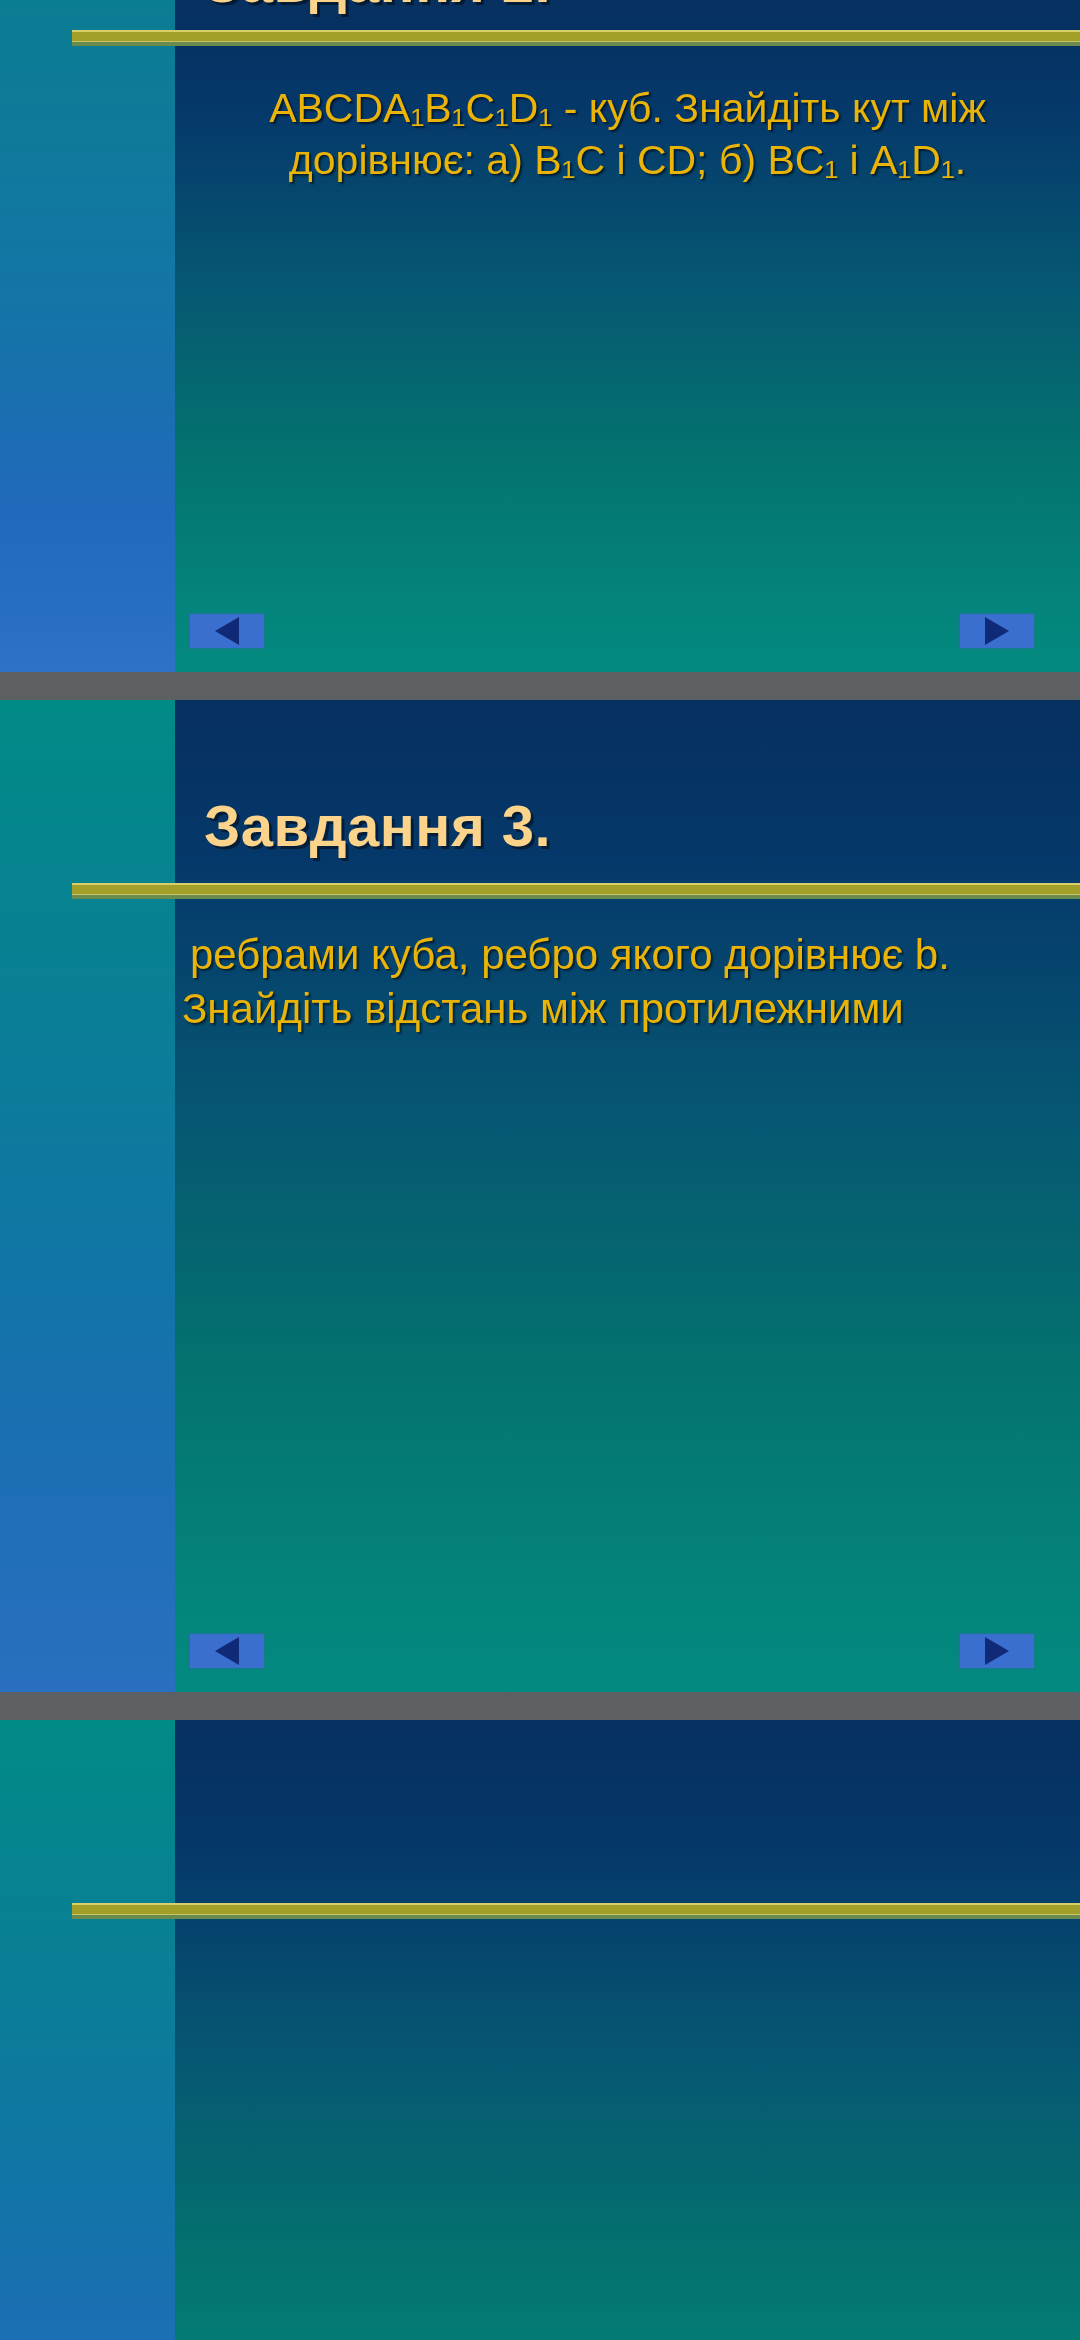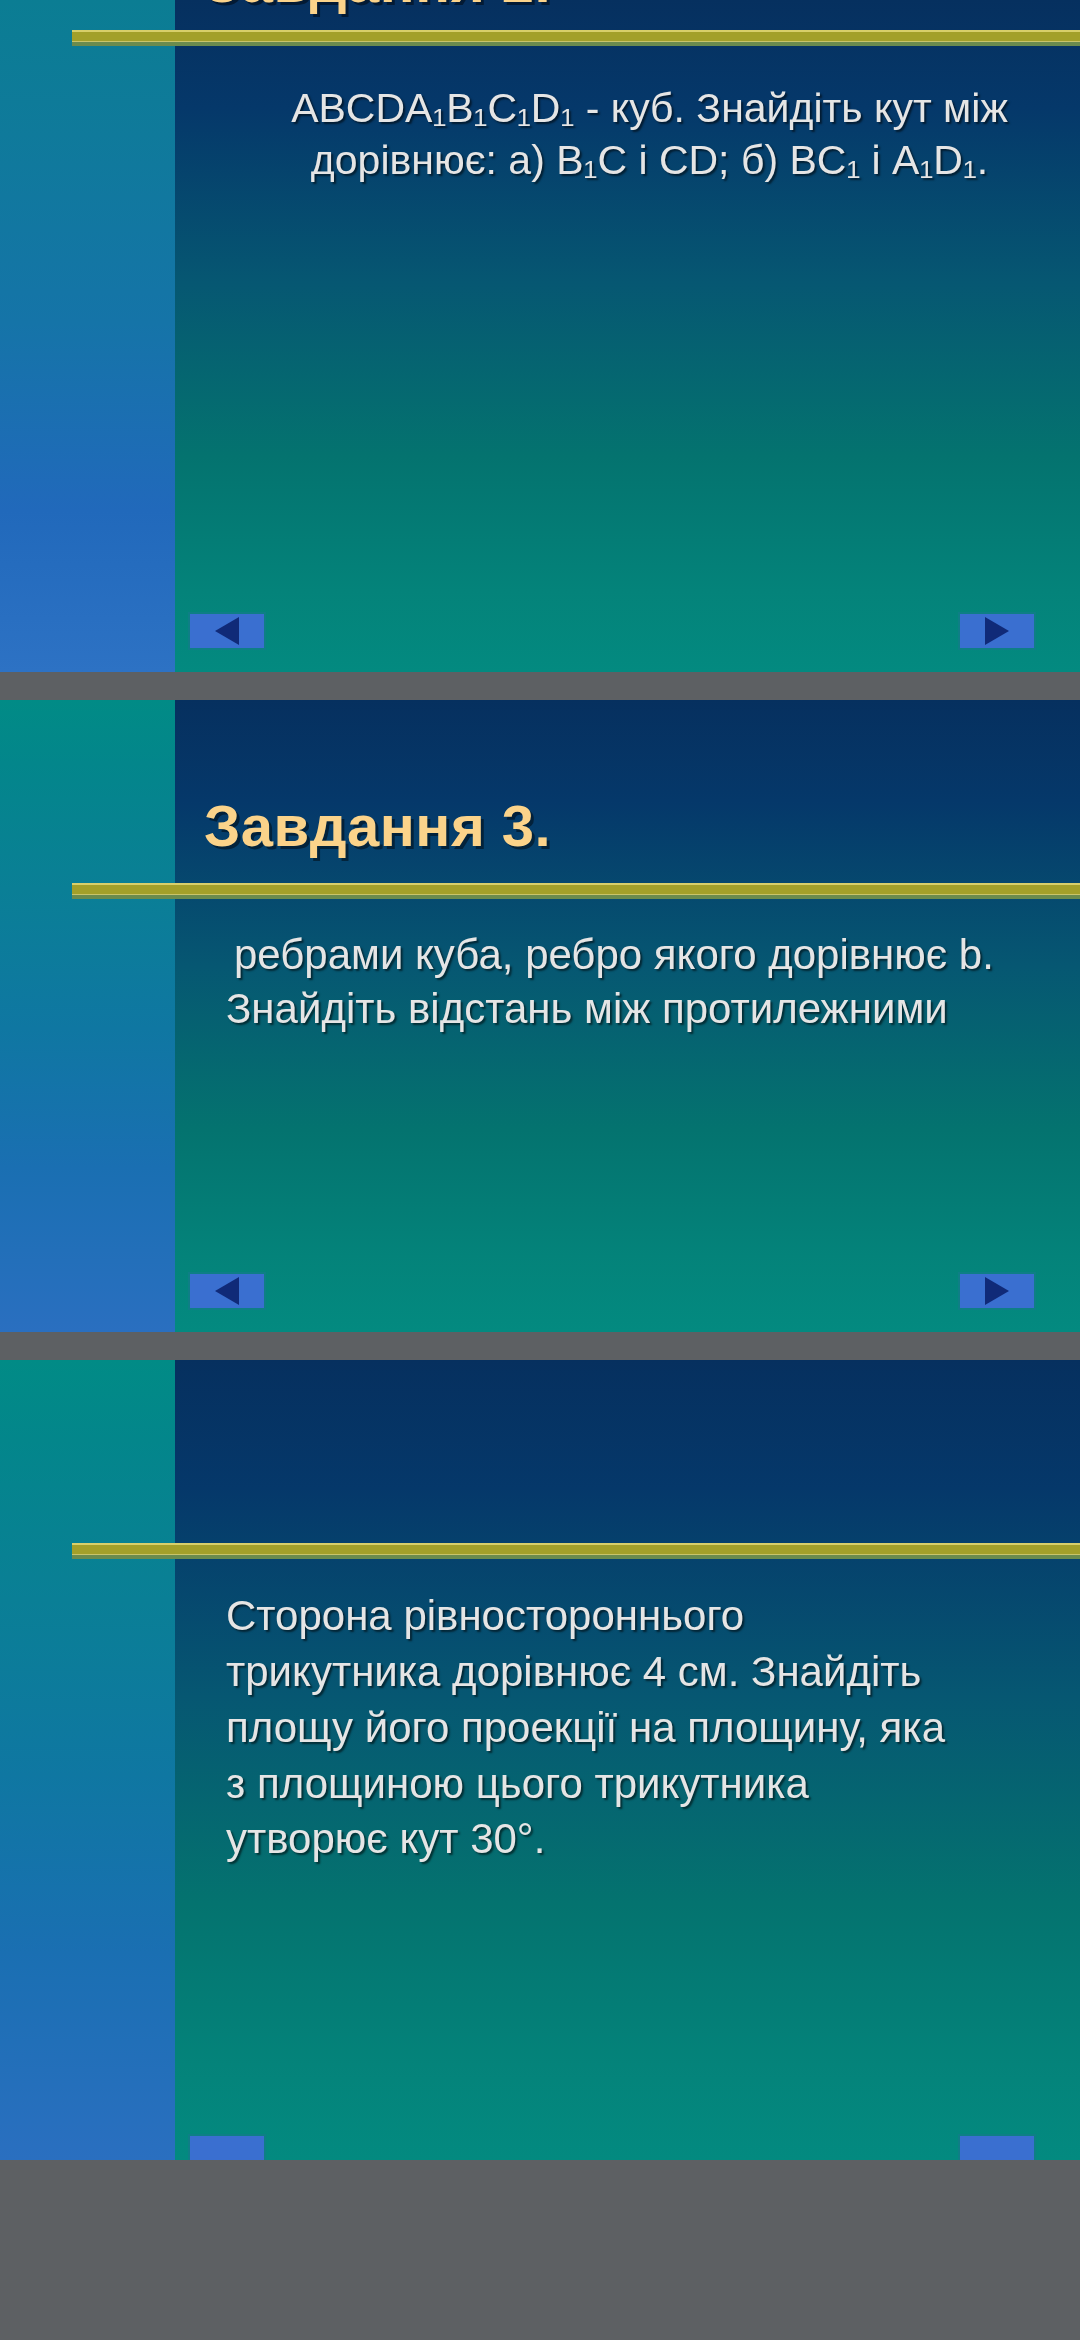--- a/index.html
+++ b/index.html
@@ -99,26 +99,25 @@
     font-size: 58px;
     font-weight: 700;
     letter-spacing: 0.5px;
     text-shadow: 3px 3px 0 rgba(0,0,0,0.45);
     white-space: nowrap;
   }
 
   
   .slide-body {
     position: absolute;
-    color: #e5e5e5;
+    color: #eab308;
     font-size: 42px;
     font-weight: 400;
     line-height: 1.28;
     text-shadow: 2px 2px 2px rgba(0,0,0,0.55);
-    margin-left: 44px;
   }
   .slide-body.center { text-align: center; }
 
   
   .nav-btn {
     position: absolute;
     width: 78px;
     height: 38px;
     background: #3a6fd0;
     border: 2px solid #0e7f86;
@@ -137,21 +136,21 @@
   .nav-btn.next .tri { border-left: 24px solid #102a78; }
 
   .gap {
     width: 1080px;
     height: 28px;
     background: #5d6063;
   }
 
   
   #slide2 { height: 672px; }
-  #slide3 { height: 632px; }
+  #slide3 { height: 992px; }
   #slide4 { height: 800px; }
 </style>
 </head>
 <body>
 
 <div class="deck">
 
   <div class="slide" id="slide2">
     <div class="slide-bg"></div>
     <div class="left-band" style="background:linear-gradient(180deg,#0b7d93 0%,#0f7a9b 20%,#1574a8 48%,#2169bb 76%,#2d72c4 100%);"></div>
@@ -207,27 +206,20 @@
   <div class="slide" id="slide4">
     <div class="slide-bg"></div>
     <div class="left-band teal-top"></div>
 
 
     <div class="gold-rule" style="top:183px;">
       <div class="bar-main"></div>
       <div class="bar-sub"></div>
     </div>
 
-    <div class="slide-body" style="left:182px; right:8px; top:228px; font-size:42px; line-height:1.33;">
-      <div>Сторона рівностороннього</div>
-      <div>трикутника дорівнює 4 см. Знайдіть</div>
-      <div>площу його проекції на площину, яка</div>
-      <div>з площиною цього трикутника</div>
-      <div>утворює кут 30°.</div>
-    </div>
 
     <div class="nav-btn prev" style="left:188px; bottom:-12px;">
       
     </div>
     <div class="nav-btn next" style="right:44px; bottom:-12px;">
       
     </div>
   </div>
 
 </div>

